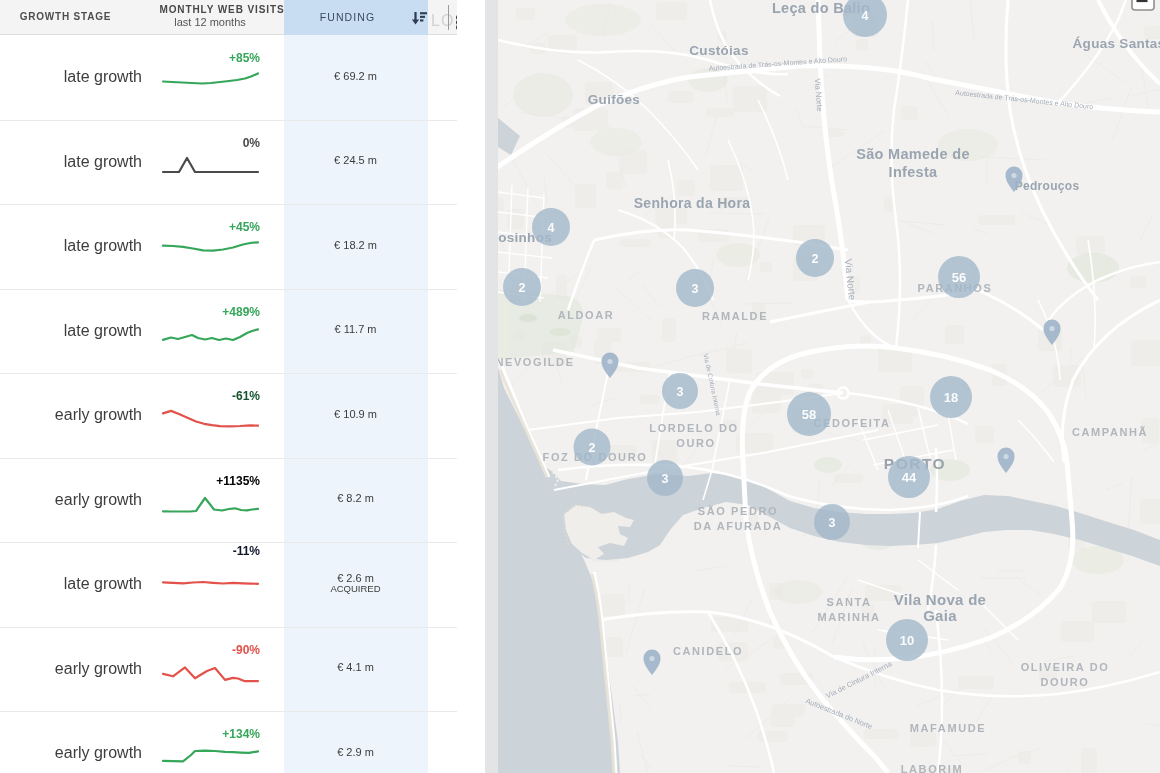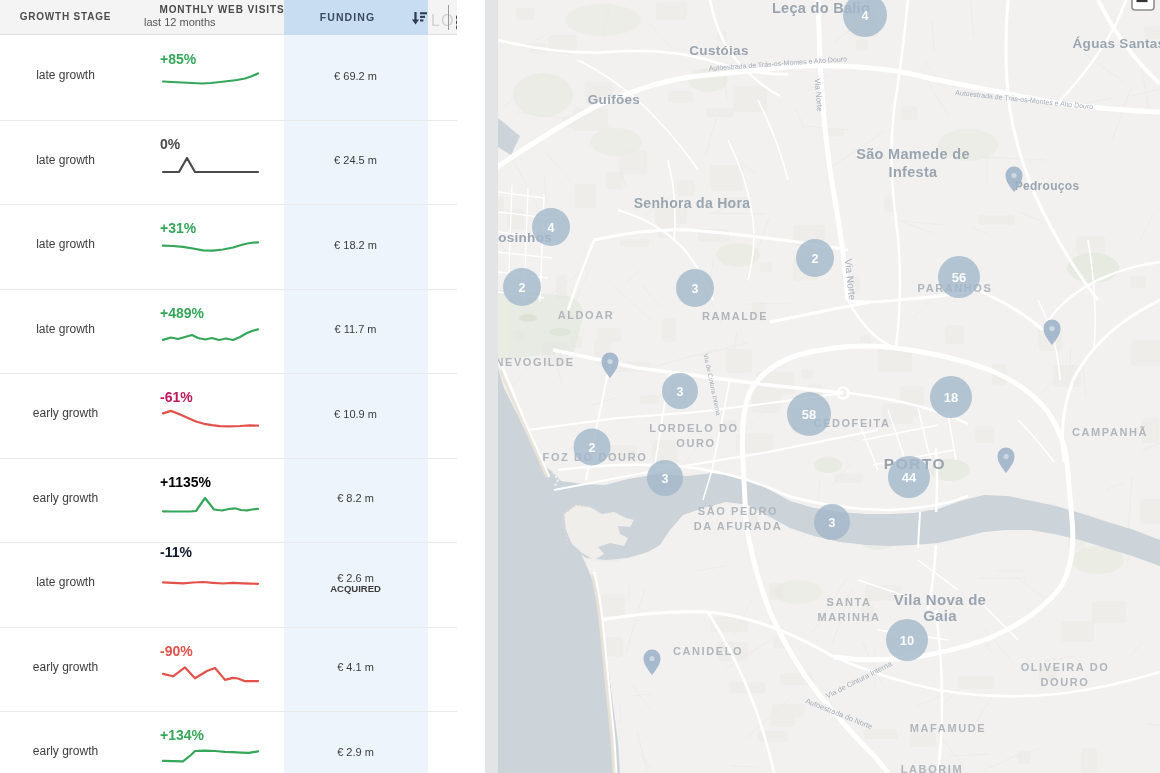--- a/index.html
+++ b/index.html
@@ -4,33 +4,33 @@
 * { margin:0; padding:0; box-sizing:border-box; }
 html,body { width:1160px; height:773px; overflow:hidden; background:#fff;
   font-family:"Liberation Sans", sans-serif; }
 .page { position:relative; width:1160px; height:773px; }
 .tbl { position:absolute; left:0; top:0; width:457px; height:773px; background:#fff; overflow:hidden; }
 .fundcol { position:absolute; left:283.5px; top:35.0px; width:144.0px; height:738.0px; background:#eef4fb; }
 .hdr { position:absolute; left:0; top:0; width:485.0px; height:35.0px; background:#f4f4f4; border-bottom:1px solid #ddd; }
 .hdrblue { position:absolute; left:283.5px; top:0; width:144.0px; height:35.0px; background:#c8dcf2; }
 .h1 { position:absolute; left:0; width:131px; top:11px; text-align:center; font-size:10px; font-weight:bold; letter-spacing:0.8px; color:#4d4d4d; }
 .h2 { position:absolute; left:156px; width:132px; top:4px; text-align:center; font-size:10px; font-weight:bold; letter-spacing:0.9px; color:#484848; }
-.h2b { position:absolute; left:144px; width:132px; top:16px; font-size:11px; color:#565656; }
-.h3 { position:absolute; left:283.5px; width:128px; top:11px; text-align:center; font-size:10.5px; font-weight:bold; letter-spacing:1.1px; color:#394a61; }
+.h2b { position:absolute; left:144px; width:132px; top:16px; text-align:center; font-size:11px; color:#565656; }
+.h3 { position:absolute; left:283.5px; width:128px; top:11px; text-align:center; font-size:10.5px; font-weight:normal; letter-spacing:1.1px; color:#394a61; }
 .sorticon { position:absolute; left:411px; top:10px; }
 .hlo { position:absolute; left:431px; top:12px; font-size:16px; font-weight:normal; letter-spacing:1.1px; color:#d2d2d2; }
 .hdiv { position:absolute; left:448px; top:5px; width:1px; height:25px; background:#9a9a9a; }
 .hdots { position:absolute; left:455.5px; top:15px; line-height:0; }
 .hdots i { display:inline-block; width:5px; height:5px; border-radius:50%; background:#3a3a3a; margin-right:3.2px; vertical-align:top; }
 .rb { position:absolute; left:0; width:485.0px; height:1px; background:#eaeaea; }
-.stage { position:absolute; left:0; width:131px; text-align:center; font-size:12px; color:#3d3d3d; }
-.pct { position:absolute; left:160px; width:100px; text-align:left; font-size:14px; font-weight:bold; }
+.stage { position:absolute; left:11px; width:131px; text-align:right; font-size:16px; color:#3d3d3d; }
+.pct { position:absolute; left:160px; width:100px; text-align:right; font-size:12px; font-weight:bold; }
 .spark { position:absolute; }
 .fund { position:absolute; left:283.5px; width:144.0px; text-align:center; font-size:11px; color:#3b3b3b; }
-.fundsub { position:absolute; left:283.5px; width:144.0px; text-align:center; font-size:9.5px; color:#3b3b3b;font-weight:bold; }
+.fundsub { position:absolute; left:283.5px; width:144.0px; text-align:center; font-size:9.5px; color:#3b3b3b; }
 .scroll { position:absolute; left:485px; top:0; width:13px; height:773px; background:#e3e4e5; }
 .map { position:absolute; left:498px; top:0; width:662px; height:773px; background:#f1f0ee; overflow:hidden; }
 </style></head>
 <body>
 <div class="page">
 <div class="tbl">
 <div class="fundcol"></div>
 <div class="hdr"></div>
 <div class="hdrblue"></div>
 <div class="h1">GROWTH STAGE</div>
@@ -56,35 +56,35 @@
 <div class="fund" style="top:69.8px">€ 69.2 m</div>
 <div class="rb" style="top:204.0px"></div>
 <div class="stage" style="top:152.8px">late growth</div>
 <div class="pct" style="top:135.8px;color:#4a4a4a">0%</div>
 <svg class="spark" style="left:160px;top:119.5px" width="102" height="84.5" viewBox="0 0 102 84.5">
         <polyline points="3,52.0 12,52.0 19,52.0 27,38.0 35,52.0 50,52.0 75,52.0 98,52.0" fill="none" stroke="#4a4a4a" stroke-width="2.2" stroke-linejoin="round" stroke-linecap="round"></polyline>
       </svg>
 <div class="fund" style="top:154.2px">€ 24.5 m</div>
 <div class="rb" style="top:288.5px"></div>
 <div class="stage" style="top:237.2px">late growth</div>
-<div class="pct" style="top:220.2px;color:#35a65a">+31%</div>
+<div class="pct" style="top:220.2px;color:#35a65a">+45%</div>
 <svg class="spark" style="left:160px;top:204.0px" width="102" height="84.5" viewBox="0 0 102 84.5">
         <polyline points="3,41.6 13,42.0 23,42.8 33,44.5 43,46.3 53,46.7 63,45.5 73,43.5 83,40.5 90,39.0 98,38.3" fill="none" stroke="#35a65a" stroke-width="2.2" stroke-linejoin="round" stroke-linecap="round"></polyline>
       </svg>
 <div class="fund" style="top:238.8px">€ 18.2 m</div>
 <div class="rb" style="top:373.0px"></div>
 <div class="stage" style="top:321.8px">late growth</div>
 <div class="pct" style="top:304.8px;color:#35a65a">+489%</div>
 <svg class="spark" style="left:160px;top:288.5px" width="102" height="84.5" viewBox="0 0 102 84.5">
         <polyline points="3,50.9 11,48.5 18,50.0 25,48.0 32,46.0 38,49.0 45,50.5 52,49.0 59,51.0 66,49.5 73,51.0 80,48.0 87,44.0 92,42.0 98,40.4" fill="none" stroke="#35a65a" stroke-width="2.2" stroke-linejoin="round" stroke-linecap="round"></polyline>
       </svg>
 <div class="fund" style="top:323.2px">€ 11.7 m</div>
 <div class="rb" style="top:457.5px"></div>
 <div class="stage" style="top:406.2px">early growth</div>
-<div class="pct" style="top:389.2px;color:#be185d">-61%</div>
+<div class="pct" style="top:389.2px;color:#14532d">-61%</div>
 <svg class="spark" style="left:160px;top:373.0px" width="102" height="84.5" viewBox="0 0 102 84.5">
         <polyline points="3,40.4 11,37.9 19,41.0 28,45.0 36,48.5 44,50.8 52,52.2 60,53.1 70,53.3 80,53.0 90,52.3 98,52.7" fill="none" stroke="#e2514a" stroke-width="2.2" stroke-linejoin="round" stroke-linecap="round"></polyline>
       </svg>
 <div class="fund" style="top:407.8px">€ 10.9 m</div>
 <div class="rb" style="top:542.0px"></div>
 <div class="stage" style="top:490.8px">early growth</div>
 <div class="pct" style="top:473.8px;color:#000000">+1135%</div>
 <svg class="spark" style="left:160px;top:457.5px" width="102" height="84.5" viewBox="0 0 102 84.5">
         <polyline points="3,53.3 12,53.5 21,53.5 30,53.5 36,53.0 45,40.0 54,51.5 62,52.5 69,51.0 75,50.3 81,52.0 87,52.3 92,51.5 98,50.8" fill="none" stroke="#35a65a" stroke-width="2.2" stroke-linejoin="round" stroke-linecap="round"></polyline>
       </svg>

